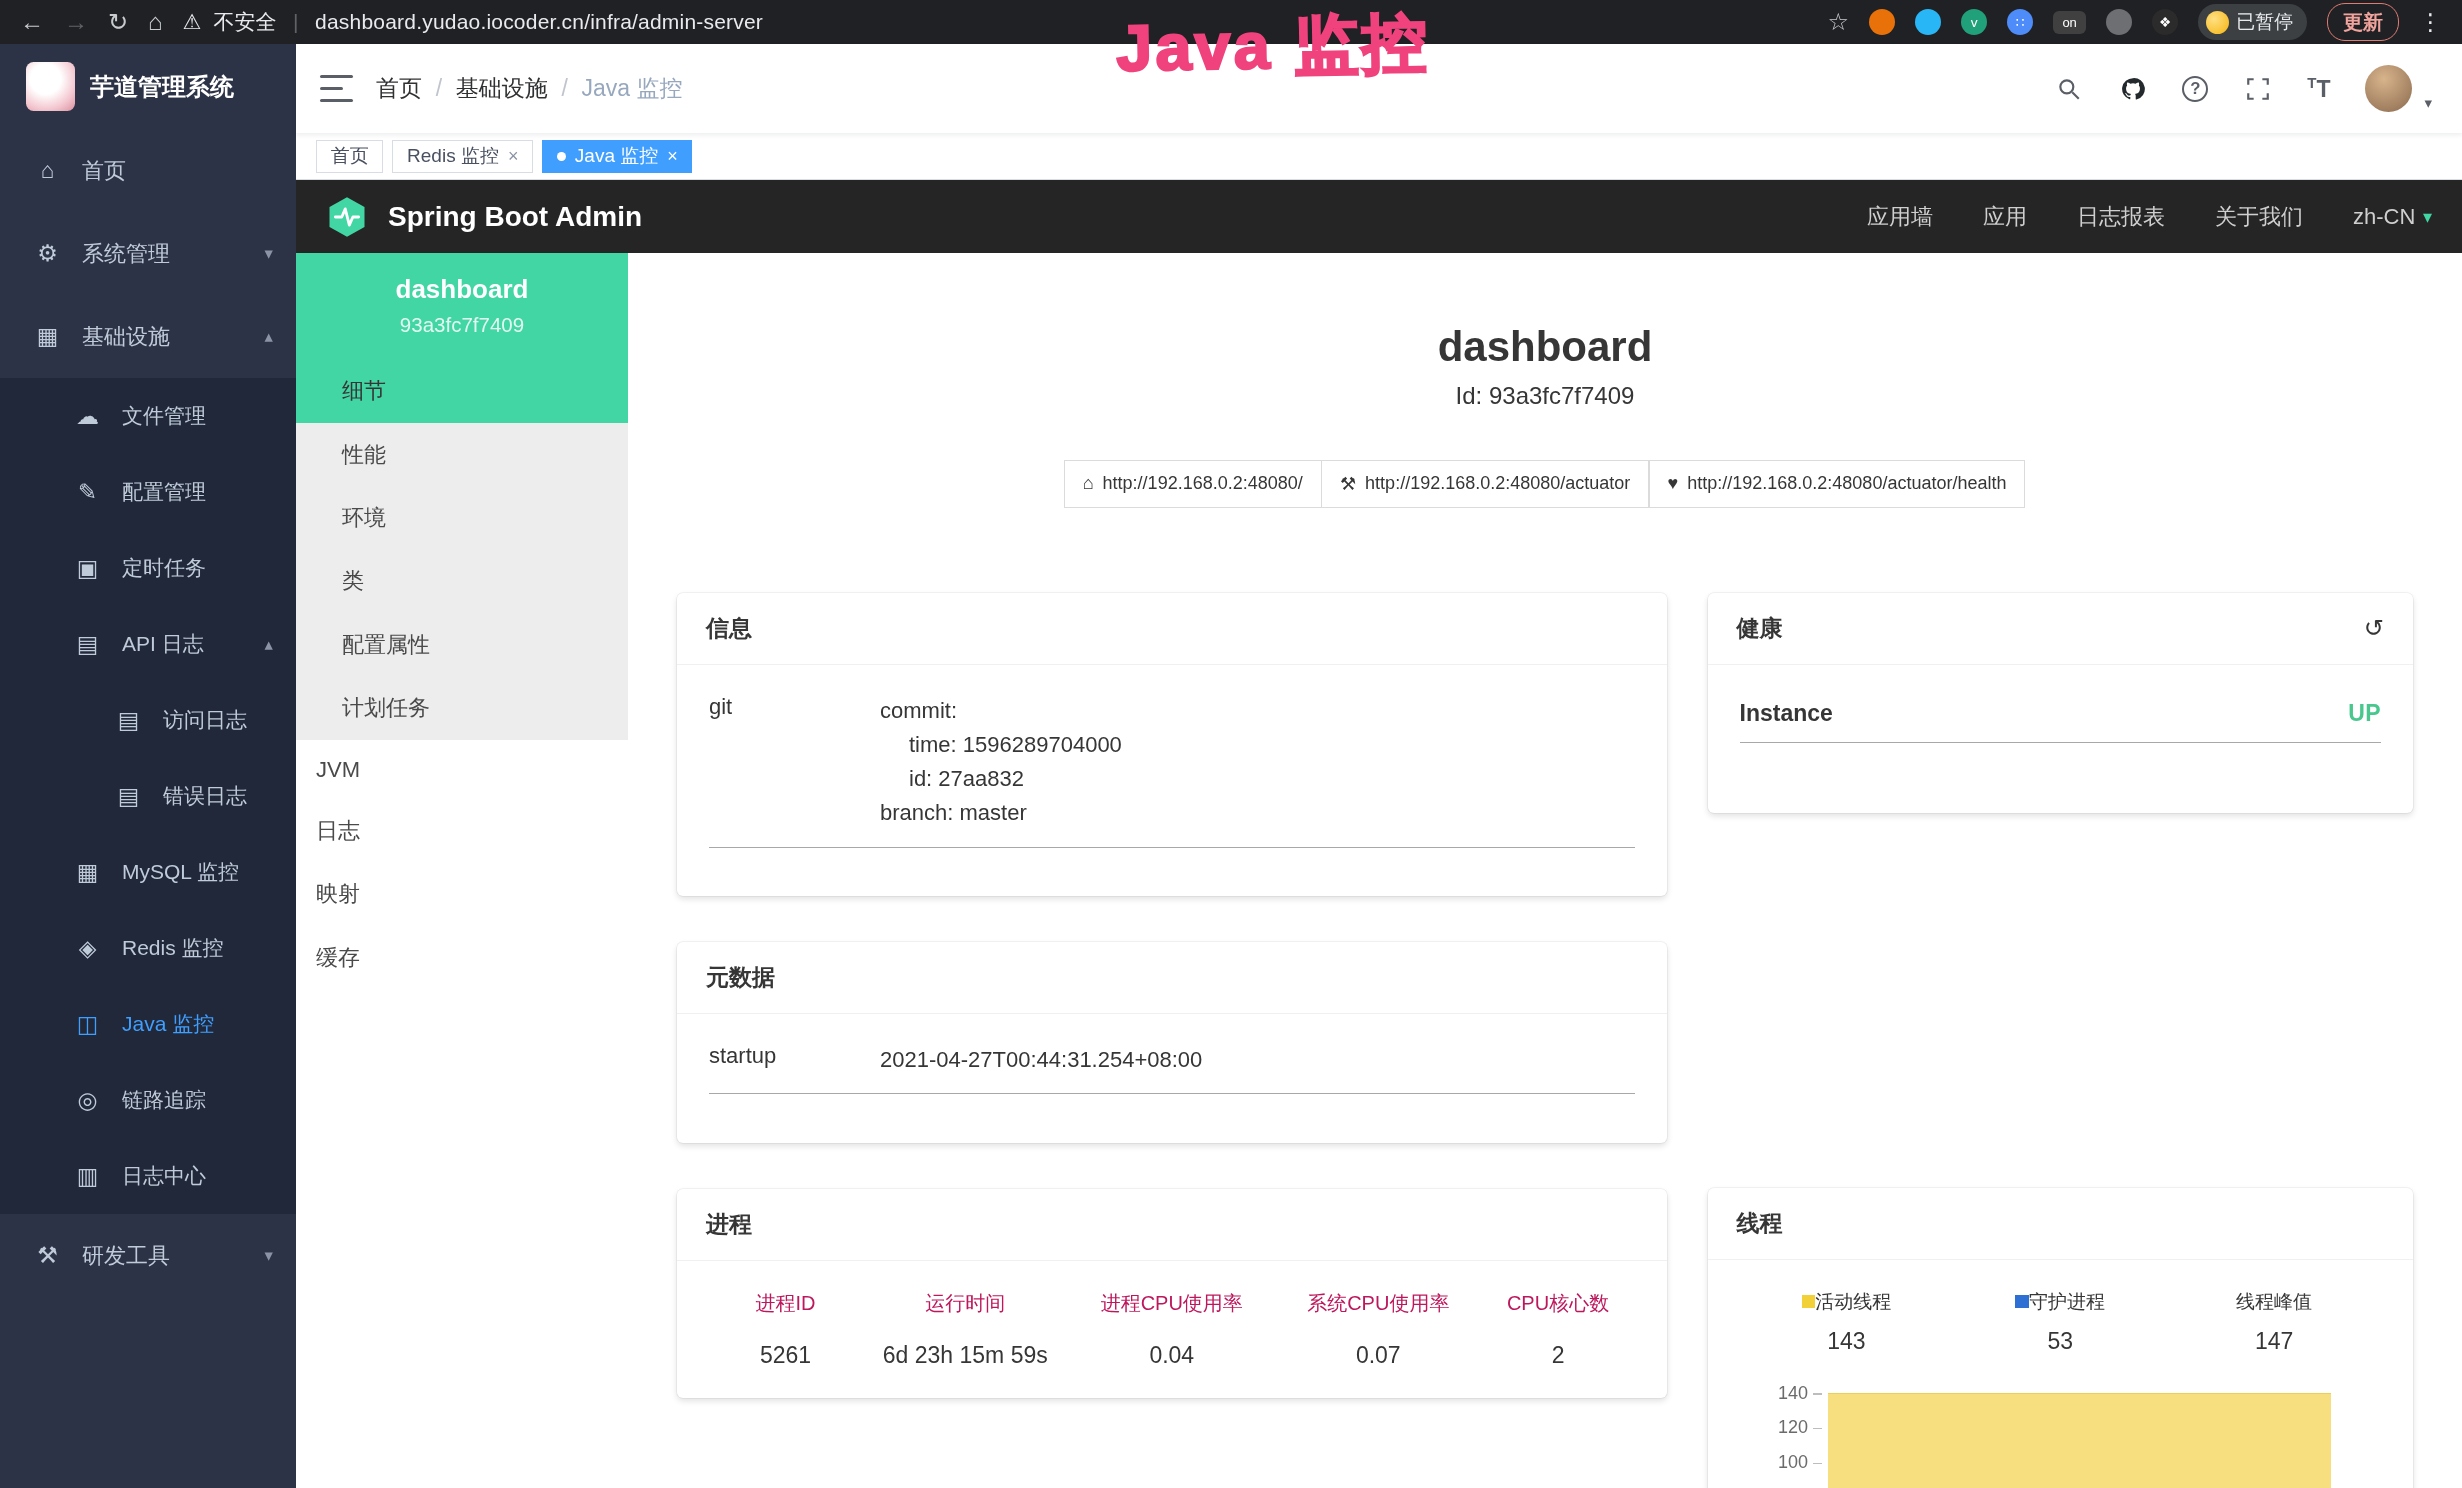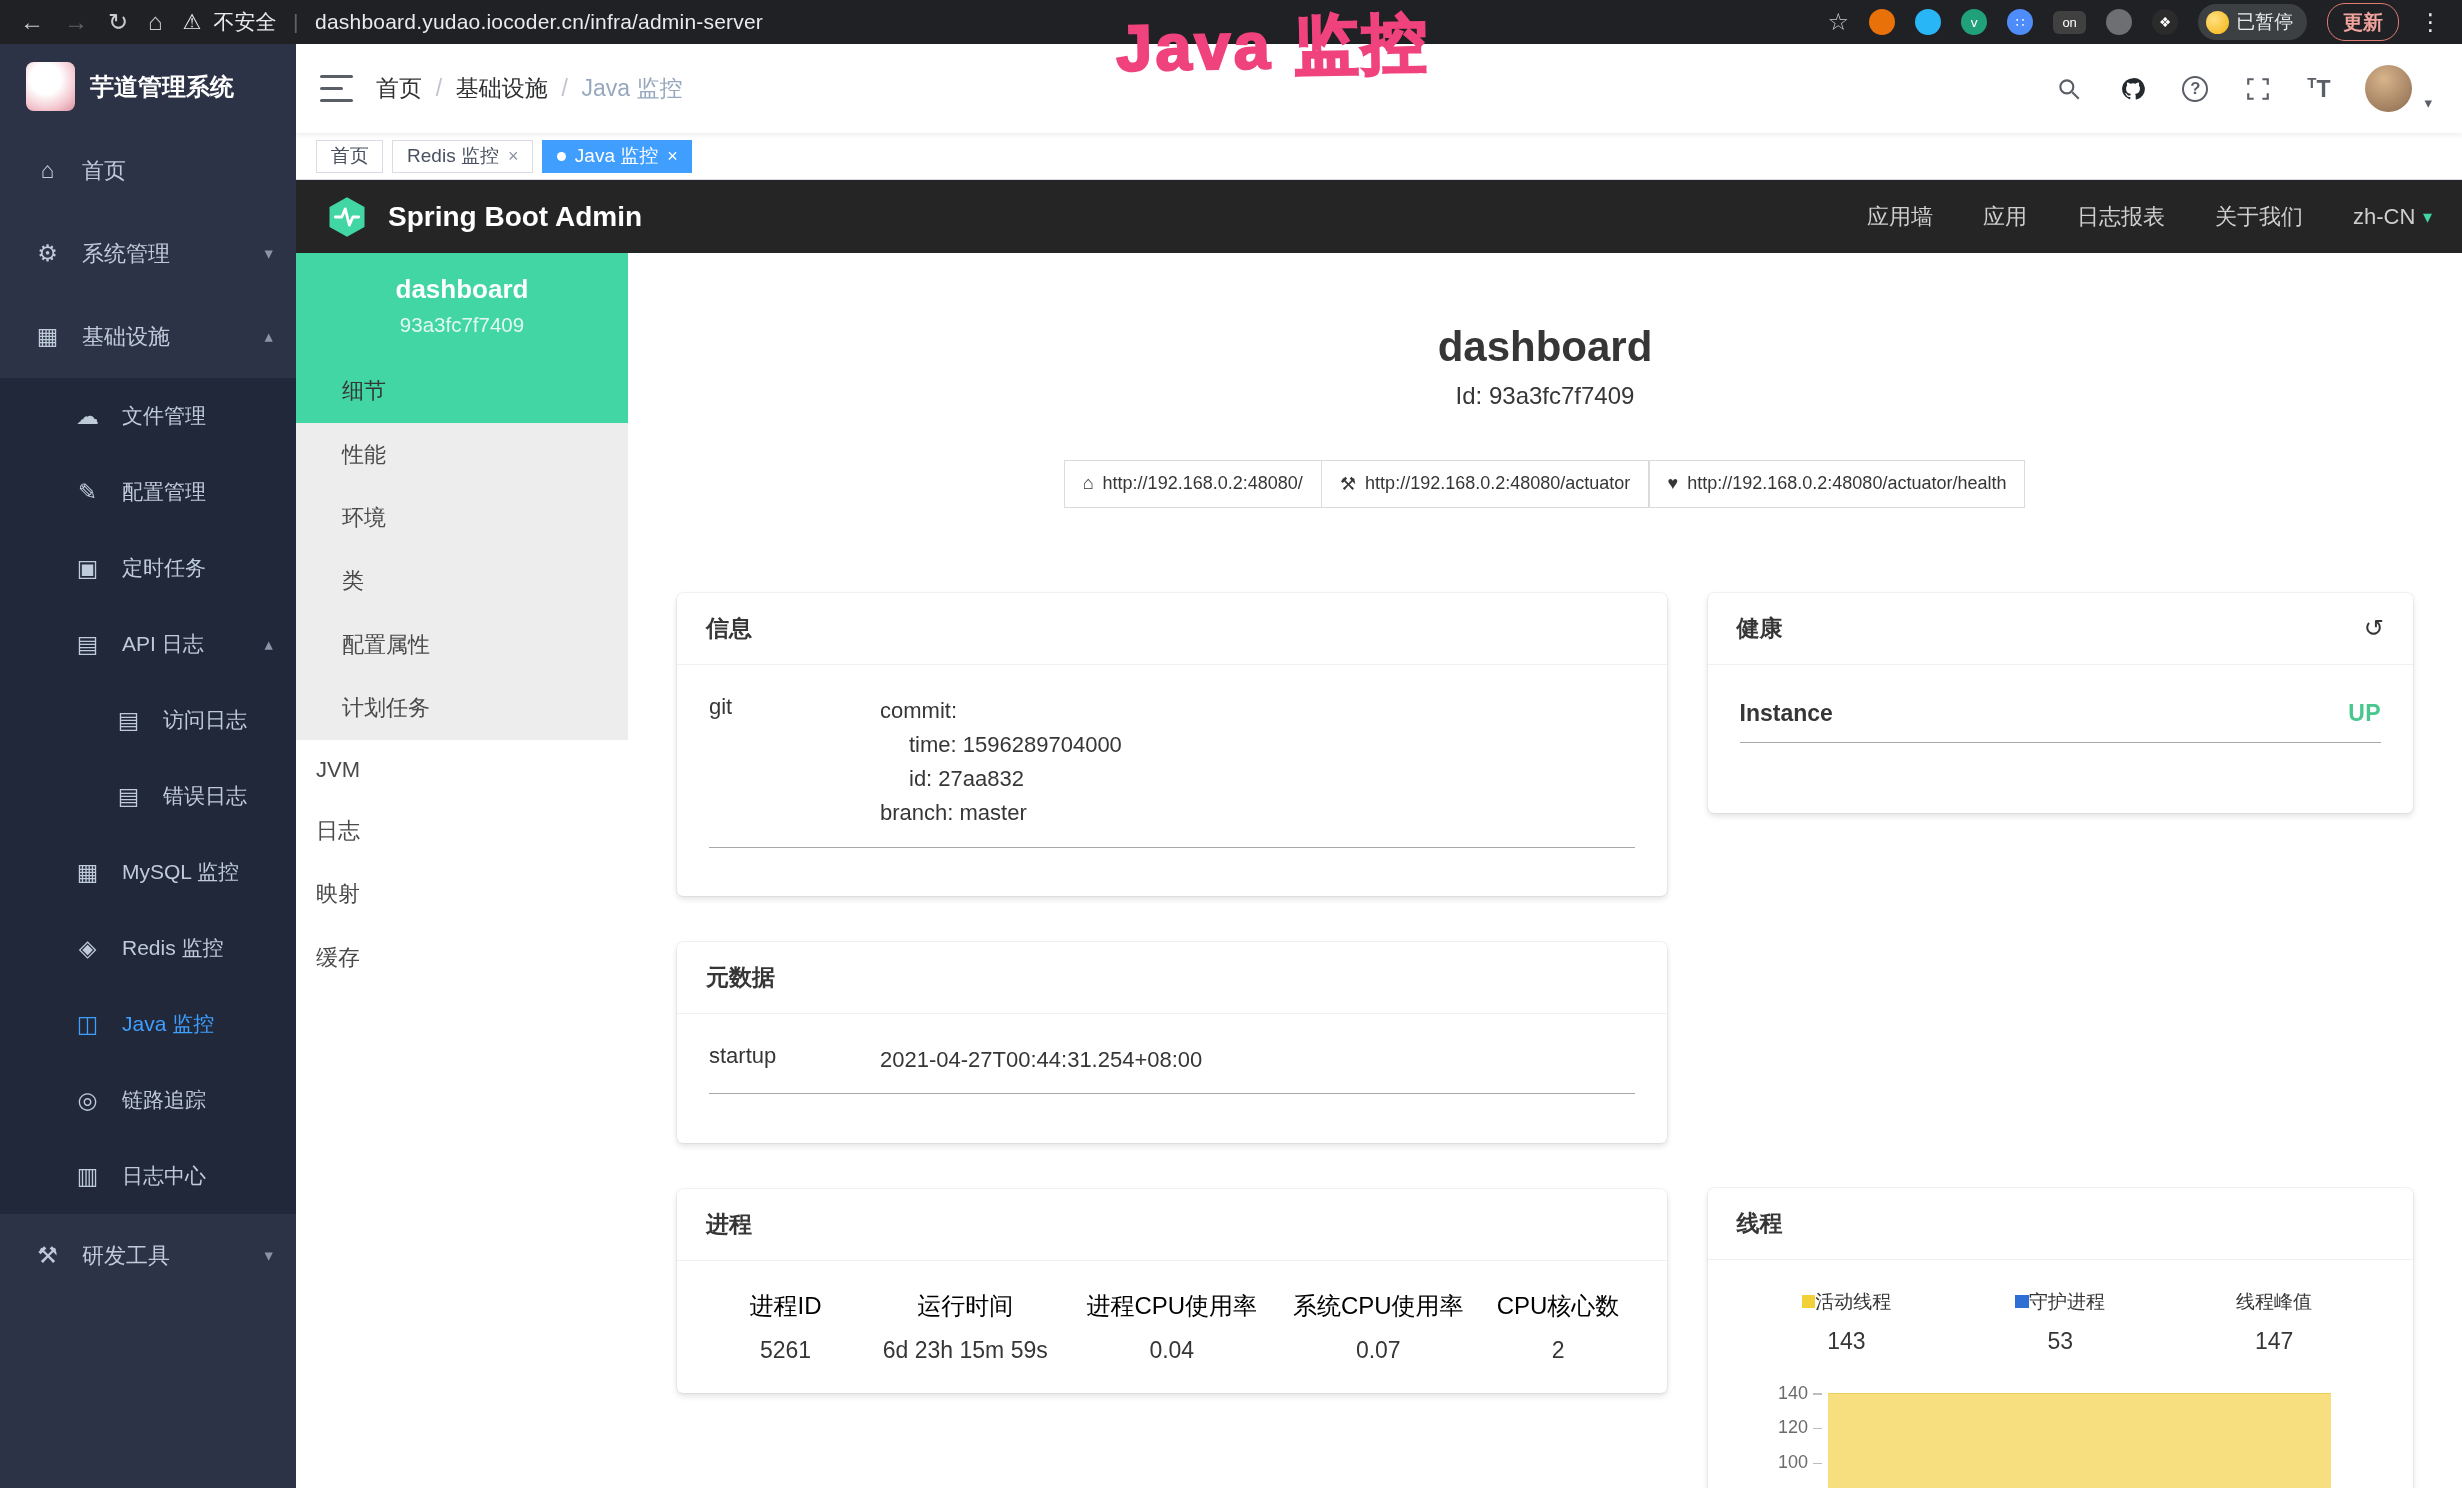--- a/index.html
+++ b/index.html
@@ -129,22 +129,22 @@
   .kv-val .indent { padding-left:29px; }
 
   .health-row { display:flex; justify-content:space-between; align-items:center; border-bottom:1.5px solid #a8a8a8;
     padding-bottom:15px; font-size:23px; }
   .health-name { color:#363636; font-weight:bold; }
   .health-status { color:#48c78e; font-weight:bold; letter-spacing:0.4px; }
 
   .proc-table { display:flex; text-align:center; }
   .proc-col { flex:1; }
   .proc-col.wide { flex:1.35; }
-  .proc-label { font-size:24px; color:#000000; }
-  .proc-value { font-size:23px; color:#363636; margin-top:15px; }
+  .proc-label { font-size:20px; color:#be185d; }
+  .proc-value { font-size:23px; color:#363636; margin-top:25px; }
 
   .legend-row { display:flex; text-align:center; }
   .legend-col { flex:1; }
   .legend-label { font-size:19px; color:#363636; display:inline-flex; align-items:center; }
   .sq { width:13.7px; height:13.7px; display:inline-block; }
   .sq-yellow { background:#f1d038; }
   .sq-blue { background:#2d6fd2; }
   .legend-value { font-size:23px; color:#363636; margin-top:13.7px; }
 
   .thread-chart { position:relative; margin-top:33px; height:197px; }

